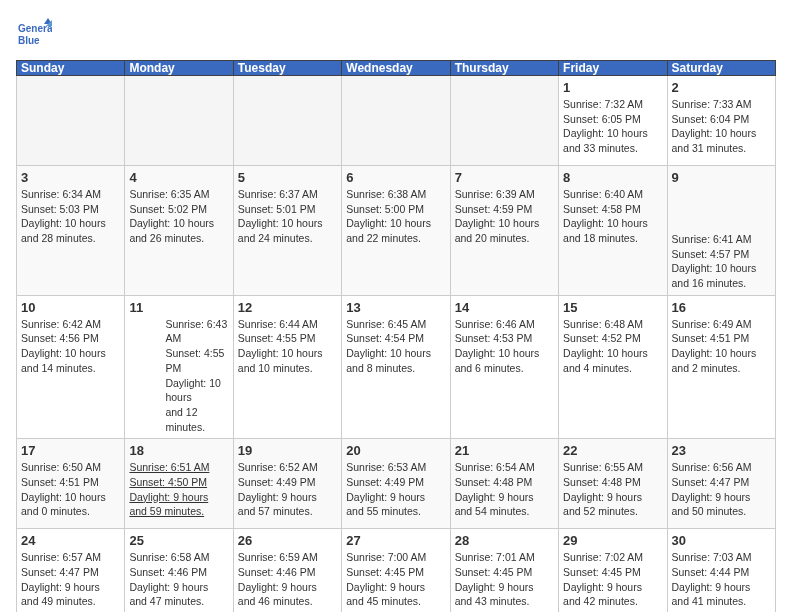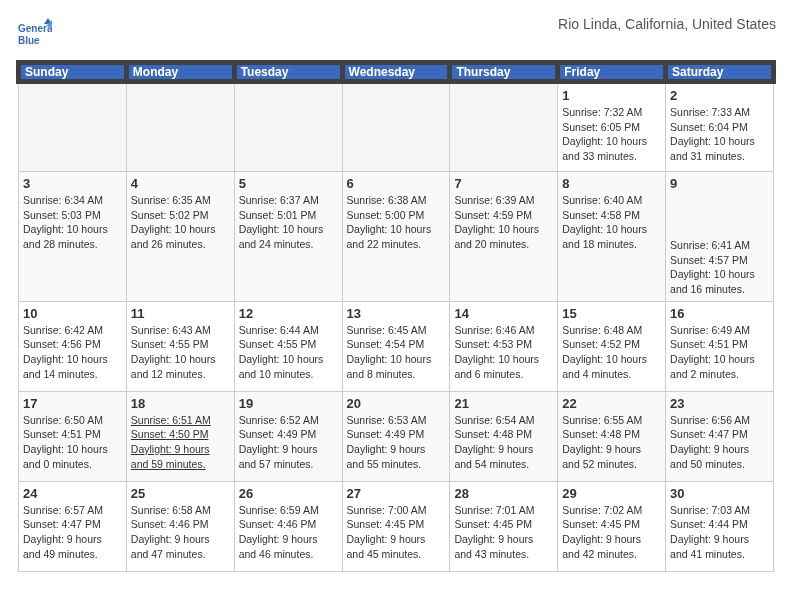--- a/index.html
+++ b/index.html
@@ -41,21 +41,21 @@
       width: 100%;
       border-collapse: collapse;
       font-size: 11px;
     }
     .calendar-table th {
       background-color: #3a6abf;
       color: #fff;
       padding: 0 4px;
       text-align: left;
       font-size: 12px;
-      border: 5px solid #404040;
+      border: 1px solid #404040;
     }
     .calendar-table td {
       border: 1px solid #ccc;
       vertical-align: top;
       padding: 4px;
       height: 90px;
       background: #fff;
       width: 108px;
     }
     .calendar-table td.empty {
@@ -80,21 +80,20 @@
 <div class="header-area">
   <div class="logo">
     <svg class="logo-icon" viewBox="0 0 36 36">
       <text x="2" y="16" font-size="10" font-weight="bold" fill="#3a6abf">General</text>
       <text x="2" y="28" font-size="10" font-weight="bold" fill="#3a6abf">Blue</text>
       <polygon points="28,8 36,8 32,2" fill="#3a6abf"></polygon>
       <polygon points="30,10 36,10 36,4" fill="#5a9ad5"></polygon>
     </svg>
   </div>
   <div class="title-area">
-    <div class="location-title">Rio Linda, California, United States</div>
   </div>
 </div>
 
 <table class="calendar-table">
   <thead>
     <tr>
     <th>Sunday</th>
         <th>Monday</th>
         <th>Tuesday</th>
         <th>Wednesday</th>
@@ -179,21 +178,21 @@
       <tr>
         <td>
           <div class="day-number">10</div>
           <div class="day-info" style="white-space: pre-line;">Sunrise: 6:42 AM
 Sunset: 4:56 PM
 Daylight: 10 hours
 and 14 minutes.</div>
         </td>
         <td>
           <div class="day-number">11</div>
-          <div class="day-info" style="white-space: pre-line;">Sunrise: 6:43 AM
+          <div class="day-info" style="white-space: pre-line; margin-left: 36px;">Sunrise: 6:43 AM
 Sunset: 4:55 PM
 Daylight: 10 hours
 and 12 minutes.</div>
         </td>
         <td>
           <div class="day-number">12</div>
           <div class="day-info" style="white-space: pre-line;">Sunrise: 6:44 AM
 Sunset: 4:55 PM
 Daylight: 10 hours
 and 10 minutes.</div>

